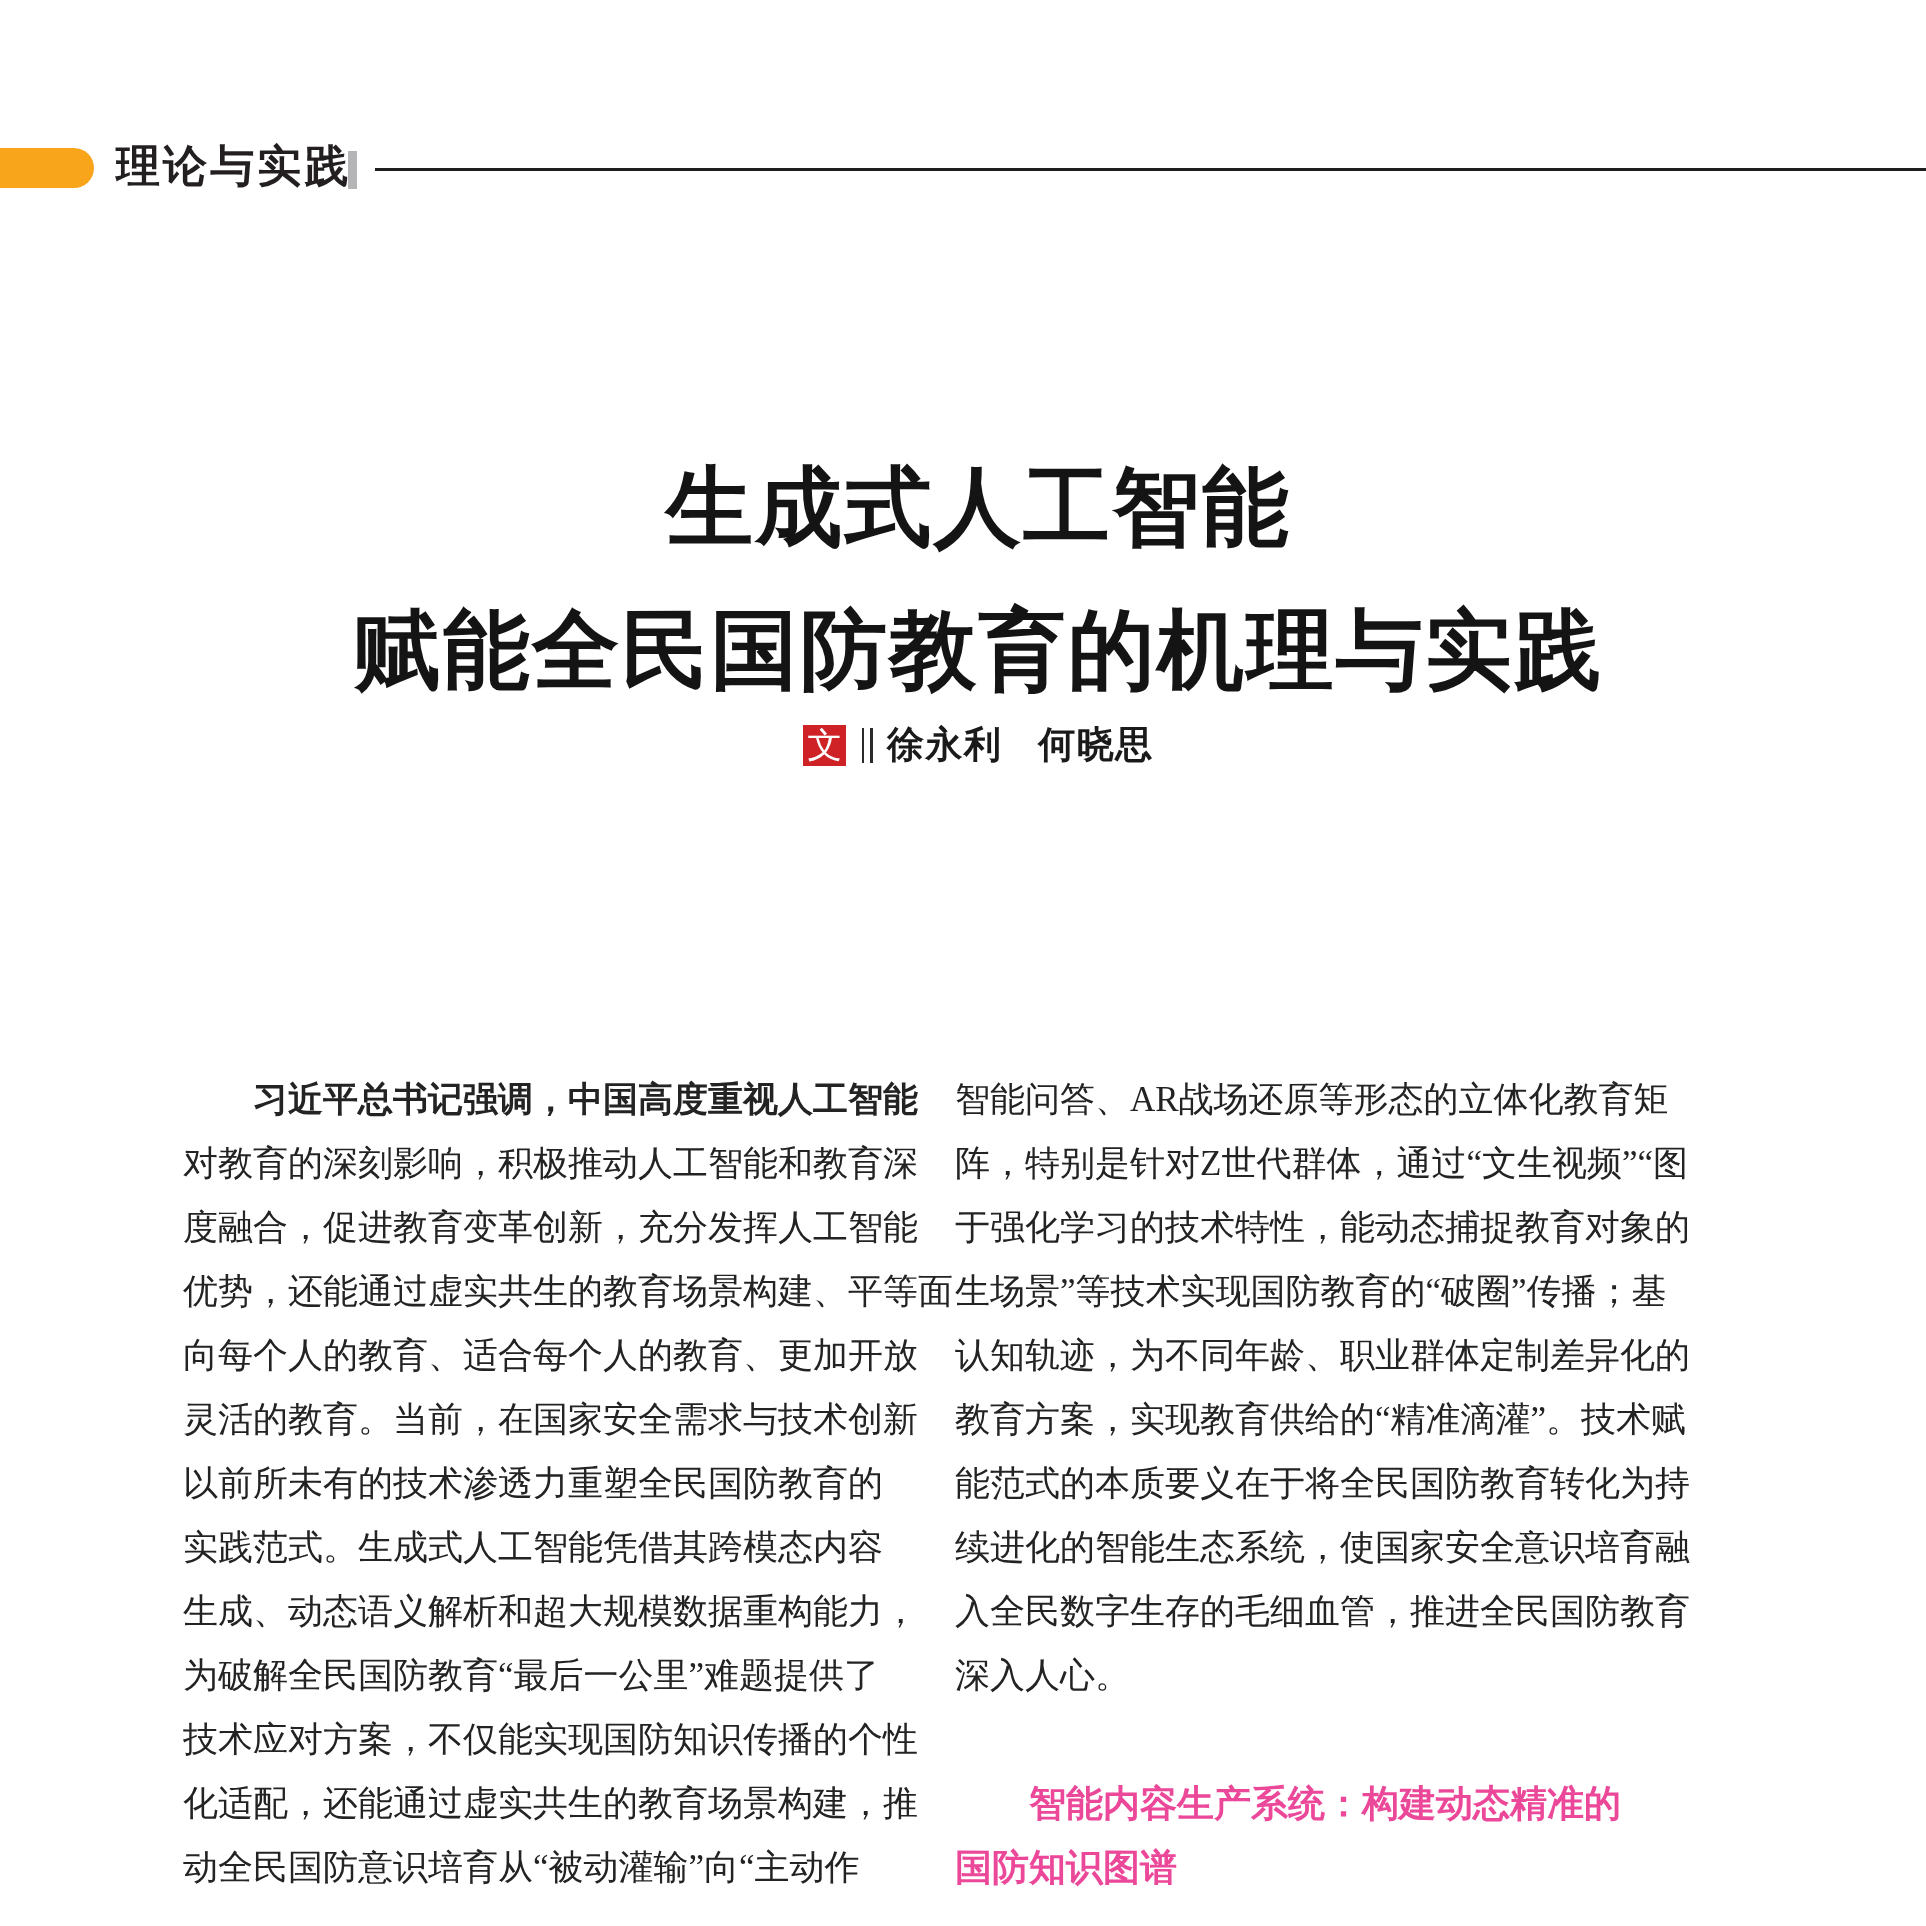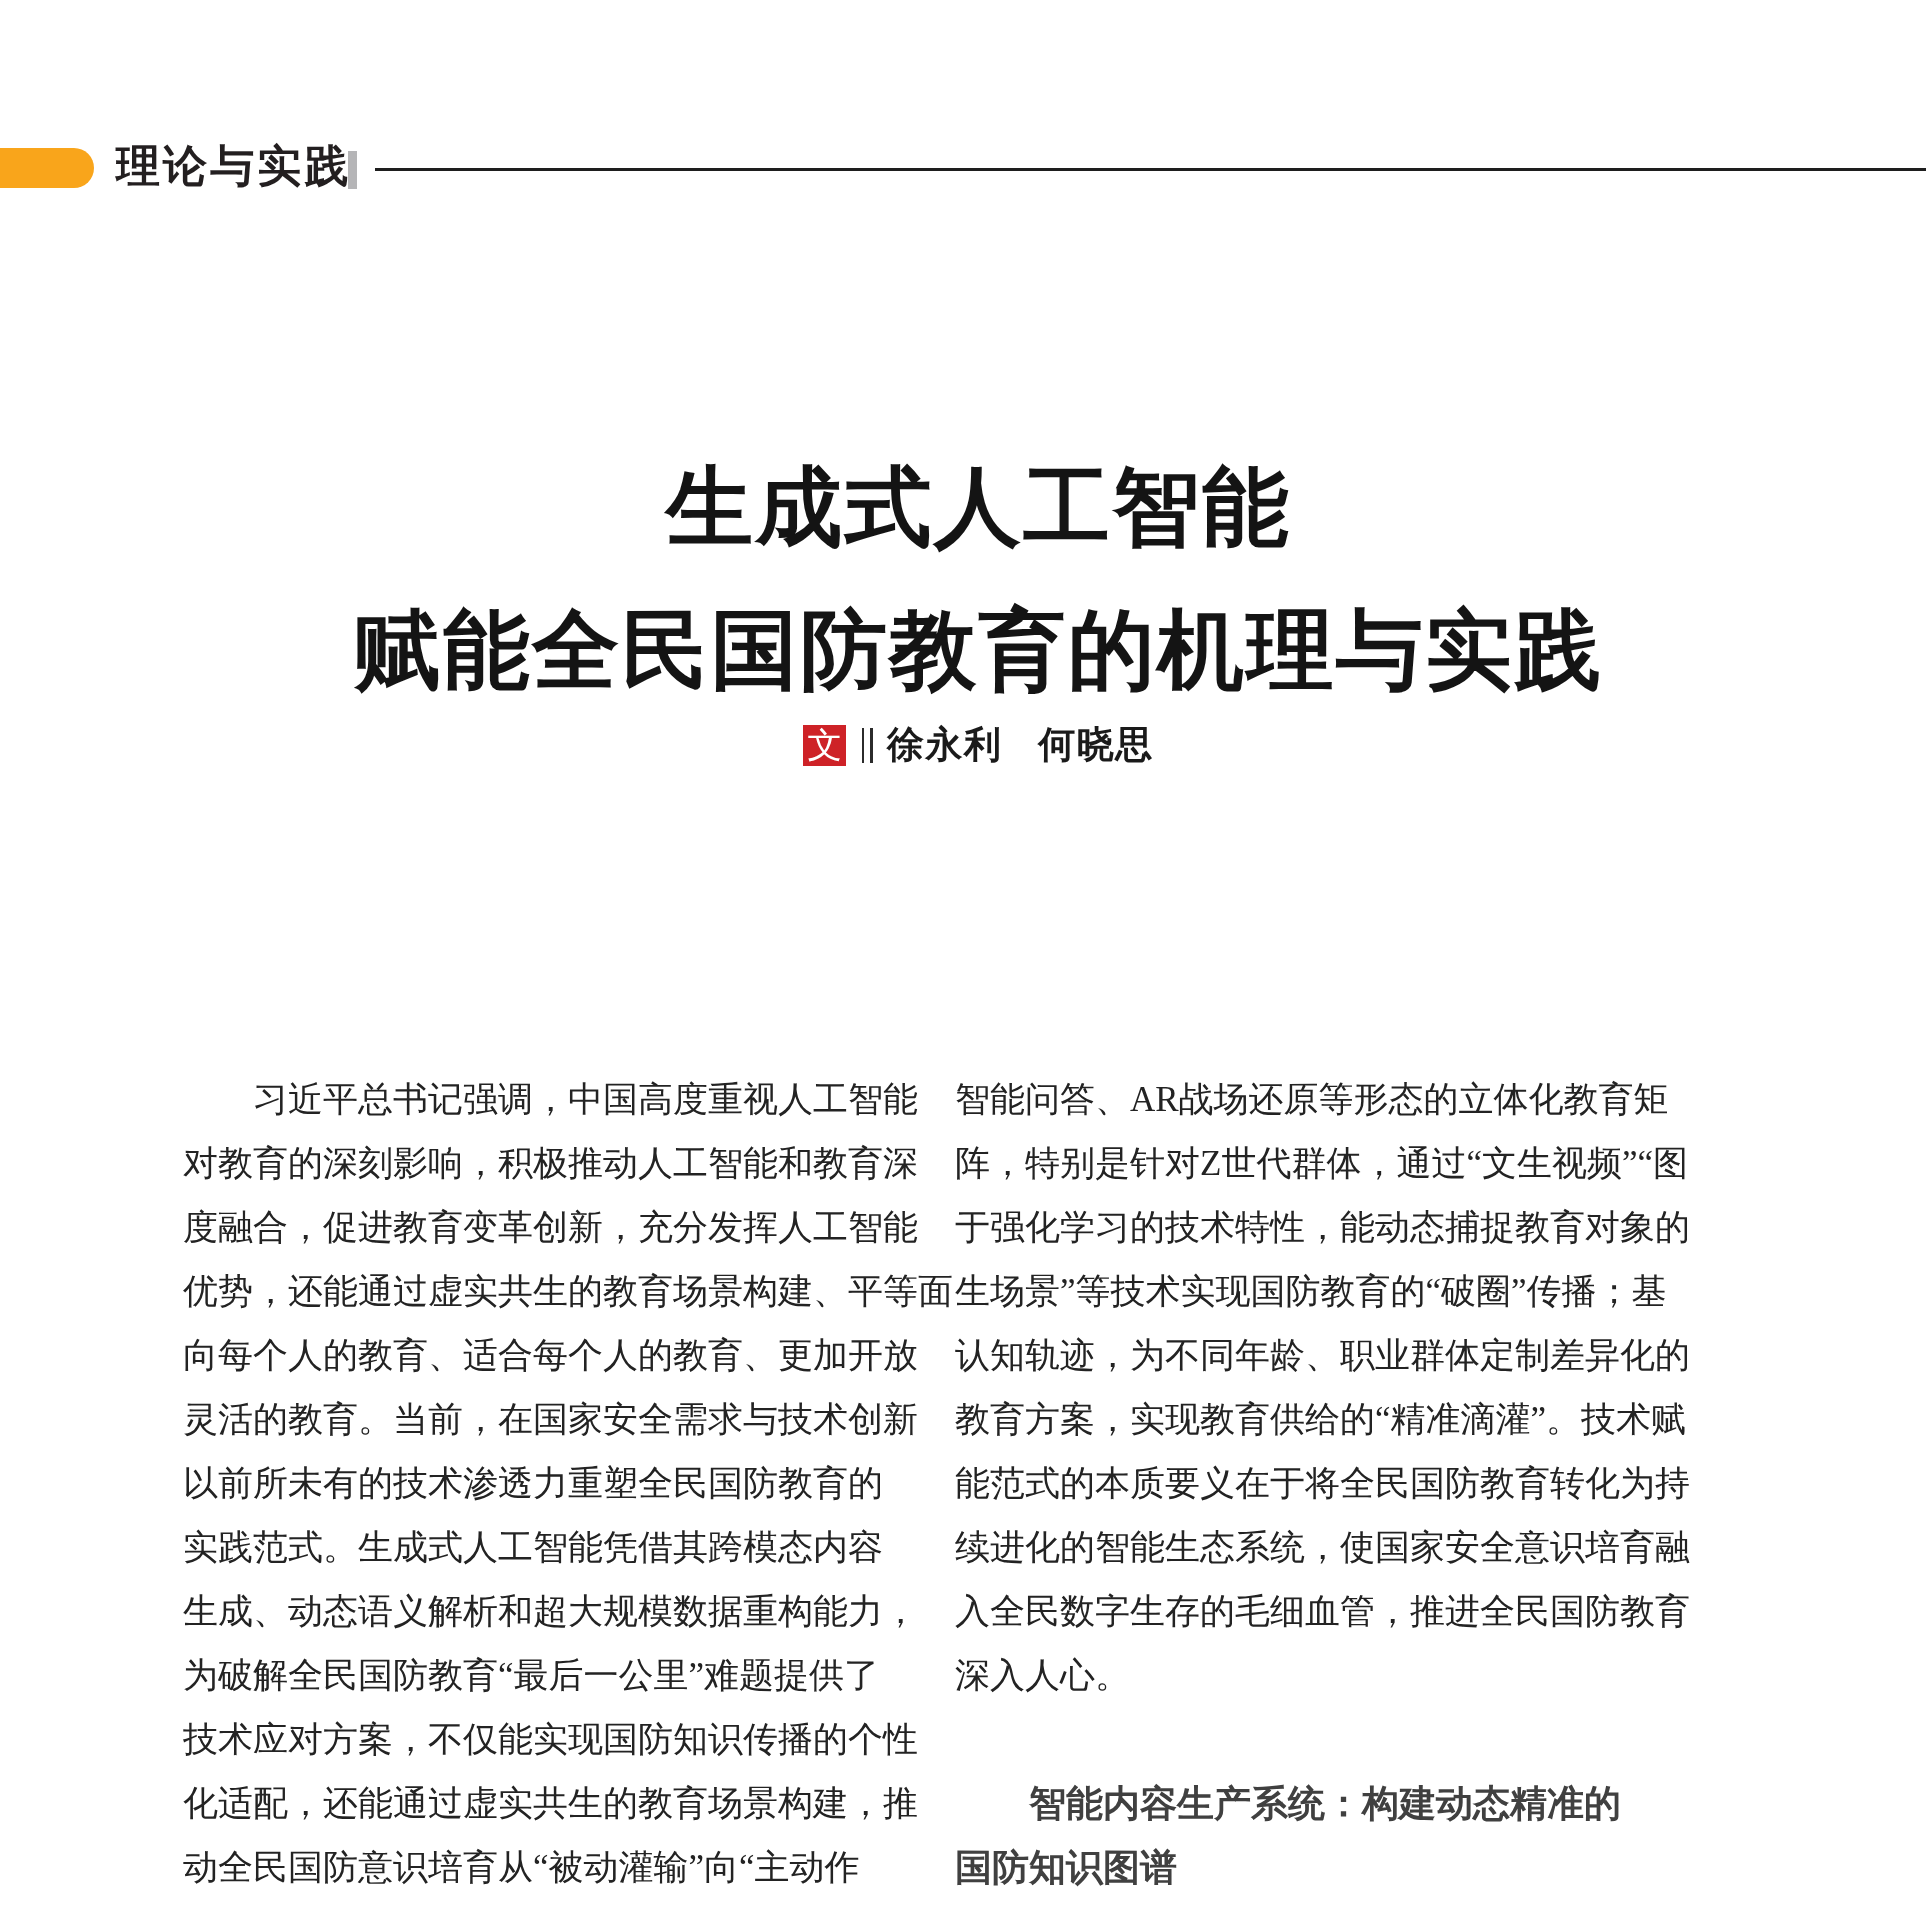--- a/index.html
+++ b/index.html
@@ -67,25 +67,25 @@
 
   
   .column {
     position: absolute; top: 1068px; width: 728px;
     font-size: 35px; line-height: 64px; color: #232323;
     font-family: "Liberation Serif", "DejaVu Serif", serif;
   }
   .column.left  { left: 183px; }
   .column.right { left: 955px; }
   .line { white-space: nowrap; }
-  .line.indent { text-indent: 70px; }
+  .line.indent { text-indent: 70px; font-weight: bold; }
   .block.subheading {
     margin-top: 64px; margin-bottom: 64px;
     font-family: "Liberation Sans", "DejaVu Sans", sans-serif;
-    font-weight: 700; font-size: 37px; color: #404040;
+    font-weight: 700; font-size: 37px; color: #ec4899;
     line-height: 64px;
   }
   .block.subheading .line.indent { text-indent: 74px; }
 </style>
 </head>
 <body>
 
 <div class="accent-pill"></div>
 <div class="section-label">理论与实践</div>
 <div class="section-divider-bar"></div>

